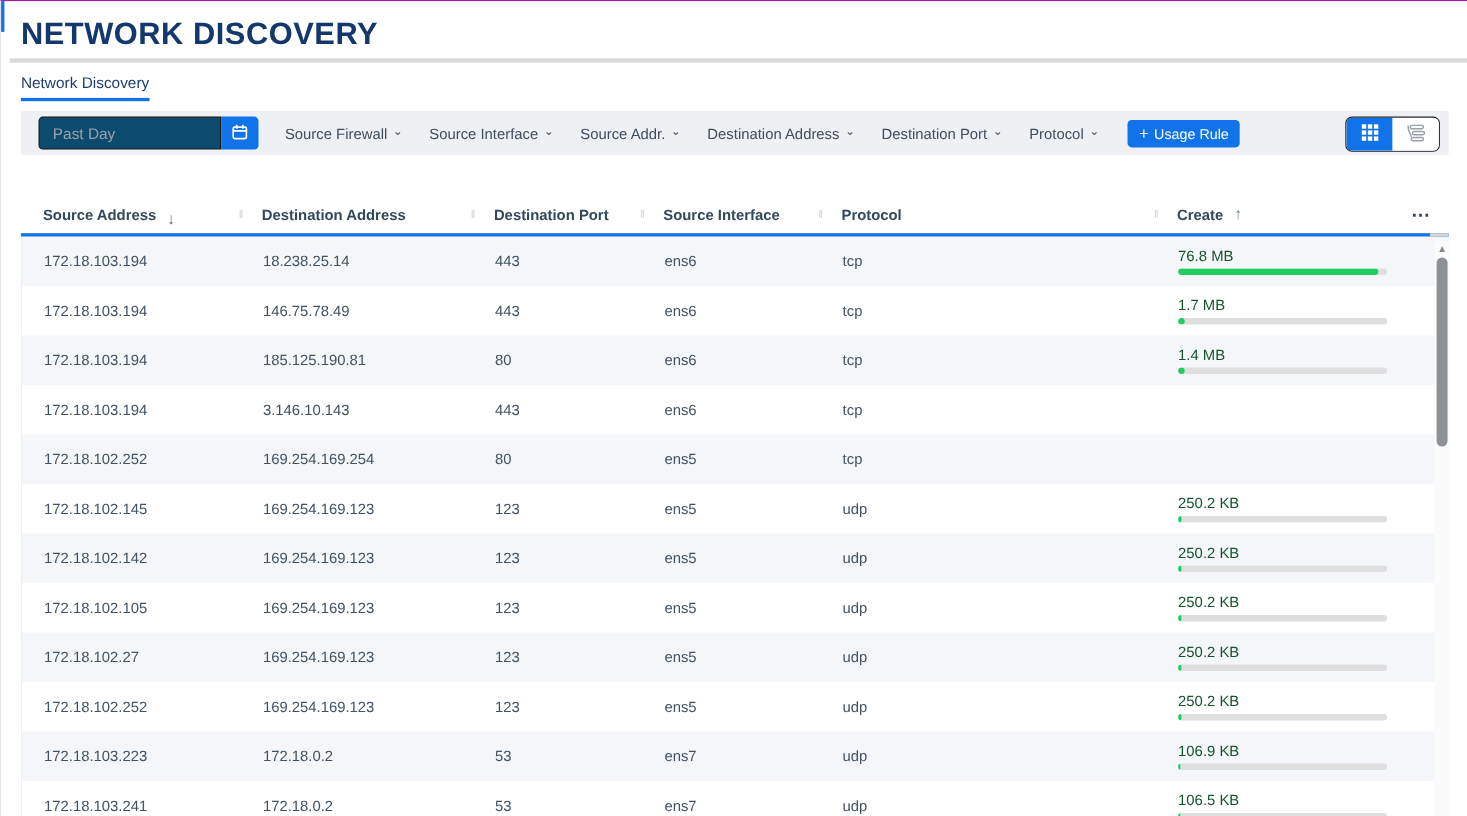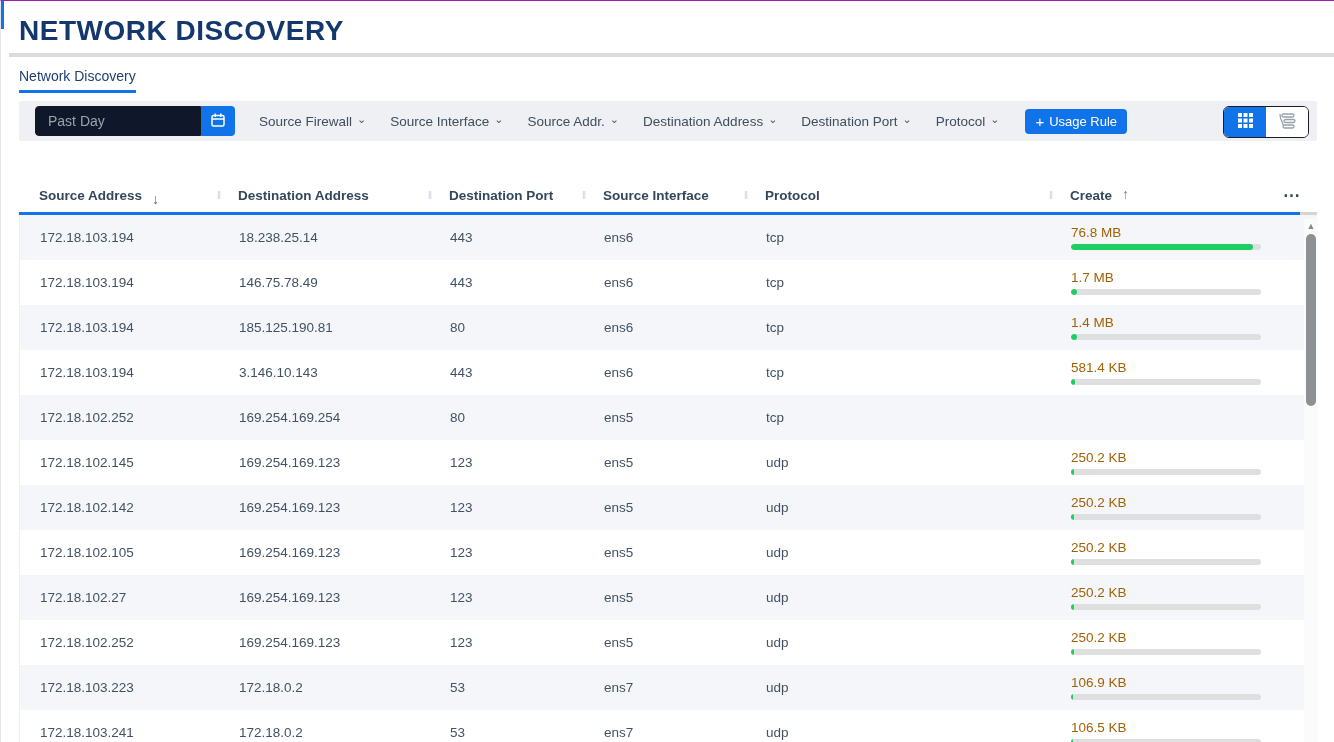--- a/index.html
+++ b/index.html
@@ -15,21 +15,21 @@
 
   
   .tabs { position:absolute; left:18px; top:66px; }
   .tab { display:inline-block; font-size:14px; color:#1d3f72; padding-bottom:6px; cursor:pointer; }
   .tab.active { border-bottom:3px solid #1173e9; }
 
   
   .toolbar { position:absolute; left:18px; top:100px; width:1298px; height:40px;
     background:#eef0f3; border-radius:2px; display:flex; align-items:center; }
   .date-group { display:flex; margin-left:16px; height:30px; }
-  .date-input { width:166px; height:30px; background:#0f172a; border:1px solid #16181b;
+  .date-input { width:166px; height:30px; background:#0c4a6e; border:1px solid #16181b;
     border-radius:4px 0 0 4px; color:#9aa2ab; font-size:14px; padding:0 12px; outline:none;
     font-family:"Liberation Sans", sans-serif; }
   .cal-btn { width:34px; height:30px; background:#1173e9; border:none; border-radius:0 4px 4px 0;
     display:flex; align-items:center; justify-content:center; cursor:pointer; }
   .filter { background:none; border:none; font-size:13.5px; color:#3f4d5e; cursor:pointer;
     margin-left:24px; display:flex; align-items:center; gap:5px; font-family:"Liberation Sans", sans-serif; }
   .filter .chev { font-size:11px; color:#4a5868; position:relative; top:-2px; }
   .create-rule { margin-left:26px; height:25px; background:#1173e9; color:#fff; border:none;
     border-radius:4px; font-size:13px; padding:0 10px; cursor:pointer; display:flex;
     align-items:center; gap:5px; font-family:"Liberation Sans", sans-serif; }
@@ -52,21 +52,21 @@
   .sort-desc { color:#5f6b7a; font-size:14px; position:relative; top:3px; font-weight:400; }
   .sort-asc { color:#6b7f94; font-size:14px; position:relative; top:-2px; font-weight:400; }
   .th-menu { font-size:17px; color:#374757; letter-spacing:1px; cursor:pointer; padding-left:6px; font-weight:700; }
 
   .tbody { border-left:1px solid #eceef0; }
   .row { display:grid; grid-template-columns:199px 211px 154px 162px 305px 227px 40px;
     height:45px; align-items:center; background:#fff; cursor:pointer; }
   .row.odd { background:#f4f6f9; }
   .cell { padding-left:20px; font-size:13.5px; color:#425263; }
   .usage-cell { padding-left:20px; display:flex; flex-direction:column; justify-content:center; gap:4px; }
-  .usage-val { font-size:13.5px; color:#a16207; }
+  .usage-val { font-size:13.5px; color:#14532d; }
   .bar-track { width:190px; height:6px; background:#dfdfdf; border-radius:3px; overflow:hidden; }
   .bar-fill { height:6px; background:#1dce60; border-radius:3px; }
 
   
   .vscroll { position:absolute; right:16px; top:218px; bottom:0; width:14px; background:#fbfbfb; }
   .vscroll .up { text-align:center; font-size:9px; color:#8a8a8a; line-height:14px; cursor:pointer; }
   .vscroll .thumb { position:absolute; left:2px; top:15px; width:10px; height:172px;
     background:#8d9095; border-radius:6px; cursor:pointer; }
 </style>
 </head>
@@ -231,26 +231,20 @@
       </span>
     </div>
     <div class="cell"></div>
   </div>
         <div class="row">
     <div class="cell">172.18.103.194</div>
     <div class="cell">3.146.10.143</div>
     <div class="cell">443</div>
     <div class="cell">ens6</div>
     <div class="cell">tcp</div>
-    <div class="usage-cell">
-      <span class="usage-val">581.4 KB</span>
-      <span class="bar-track">
-        <span class="bar-fill" style="display: block; width: 2%;"></span>
-      </span>
-    </div>
     <div class="cell"></div>
   </div>
         <div class="row odd">
     <div class="cell">172.18.102.252</div>
     <div class="cell">169.254.169.254</div>
     <div class="cell">80</div>
     <div class="cell">ens5</div>
     <div class="cell">tcp</div>
     <div class="cell"></div>
   </div>

